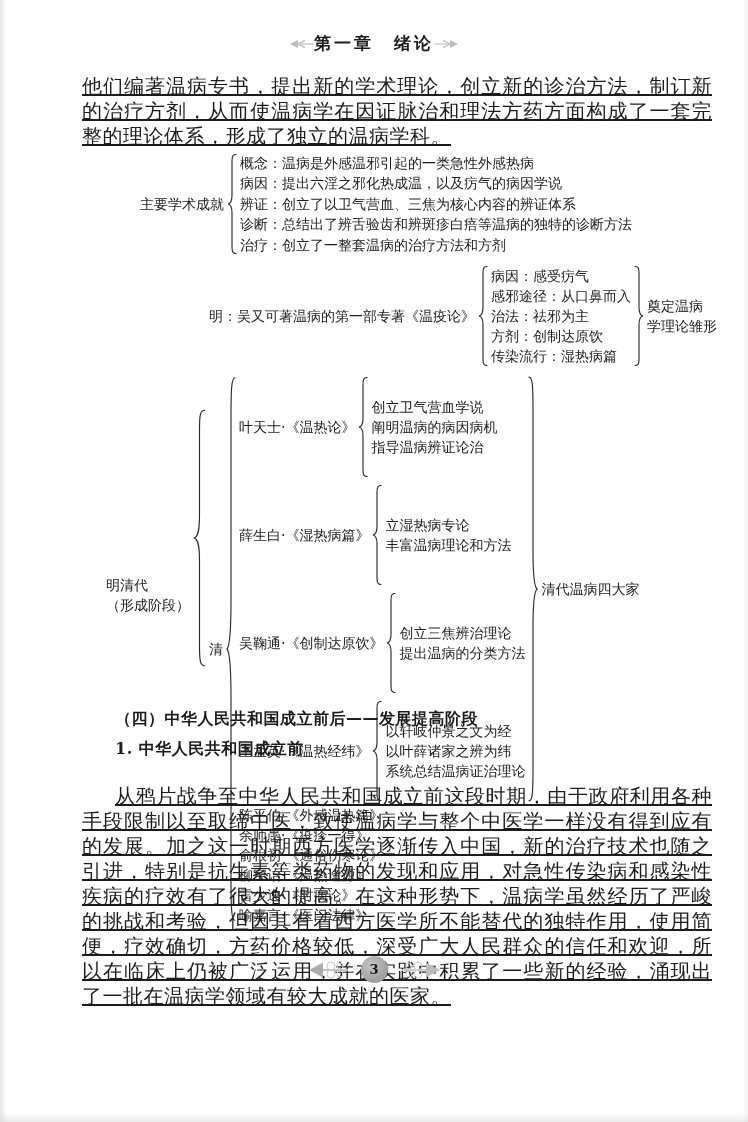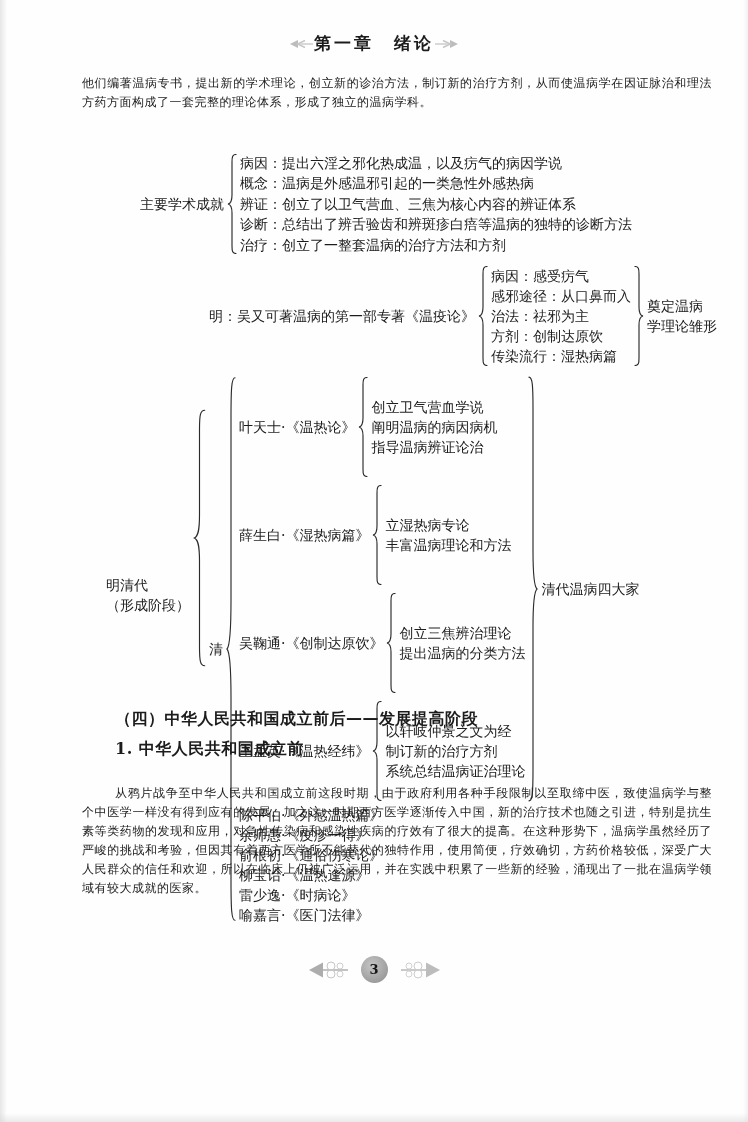--- a/index.html
+++ b/index.html
@@ -16,21 +16,21 @@
   .edge-bottom { position:absolute; left:0; bottom:0; width:100%; height:9px;
     background:linear-gradient(to top, rgba(215,215,215,.5), rgba(255,255,255,0)); }
   .edge-right { position:absolute; right:0; top:0; width:5px; height:100%;
     background:linear-gradient(to left, rgba(222,222,222,.4), rgba(255,255,255,0)); }
 
   .header { position:absolute; top:32px; left:0; right:0;
     display:flex; justify-content:center; align-items:center; }
   .htitle { font-weight:bold; font-size:17px; letter-spacing:3px; white-space:pre; }
   .orn { display:block; opacity:.75; }
 
-  .para { font-size:12px; line-height:19px; text-align:justify; letter-spacing:.5px; }
+  .para { font-size:20px; line-height:25px; text-align:justify; letter-spacing:.5px;text-decoration:underline; }
   .para1 { position:absolute; top:74px; left:82px; width:630px; }
 
   
   .diag { position:absolute; display:flex; align-items:center;
     font-size:14px; white-space:nowrap; }
   .bgroup { display:flex; align-items:center; }
   .bcol { display:flex; flex-direction:column; justify-content:center; }
   .ditem { line-height:20.5px; }
   .d2 .ditem { line-height:20px; }
   .dlabel { line-height:20px; }
@@ -81,22 +81,22 @@
   <p class="para para1">他们编著温病专书，提出新的学术理论，创立新的诊治方法，制订新的治疗方剂，从而使温病学在因证脉治和理法方药方面构成了一套完整的理论体系，形成了独立的温病学科。</p>
 
   <div class="diag diag1">
     <div class="dlabel">主要学术成就</div>
     <div class="brace">
       <svg viewBox="0 0 10 100" preserveAspectRatio="none">
           <path d="M9 .5 C5.5 .5 5 2.5 5 8 L5 41 C5 47 4 49.4 1 50 C4 50.6 5 53 5 59 L5 92 C5 97.5 5.5 99.5 9 99.5" fill="none" stroke="#2b2b2b" stroke-width="1.15" vector-effect="non-scaling-stroke" stroke-linecap="round"></path>
         </svg>
     </div>
     <div class="bcol">
+      <div class="ditem">概念：温病是外感温邪引起的一类急性外感热病</div>
       <div class="ditem">病因：提出六淫之邪化热成温，以及疠气的病因学说</div>
-      <div class="ditem">概念：温病是外感温邪引起的一类急性外感热病</div>
       <div class="ditem">辨证：创立了以卫气营血、三焦为核心内容的辨证体系</div>
       <div class="ditem">诊断：总结出了辨舌验齿和辨斑疹白㾦等温病的独特的诊断方法</div>
       <div class="ditem">治疗：创立了一整套温病的治疗方法和方剂</div>
     </div>
   </div>
 
   <div class="diag diag2 d2">
     <div class="dlabel center">
       <div>明清代</div>
       <div>（形成阶段）</div>
@@ -188,21 +188,21 @@
 
               <div class="bgroup master">
                 <div class="dlabel">王孟英·《温热经纬》</div>
                 <div class="brace">
                   <svg viewBox="0 0 10 100" preserveAspectRatio="none">
                       <path d="M9 .5 C5.5 .5 5 2.5 5 8 L5 41 C5 47 4 49.4 1 50 C4 50.6 5 53 5 59 L5 92 C5 97.5 5.5 99.5 9 99.5" fill="none" stroke="#2b2b2b" stroke-width="1.15" vector-effect="non-scaling-stroke" stroke-linecap="round"></path>
                     </svg>
                 </div>
                 <div class="bcol">
                   <div class="ditem">以轩岐仲景之文为经</div>
-                  <div class="ditem">制订新的治疗方剂</div>
+                  <div class="ditem">以叶薛诸家之辨为纬</div>
                   <div class="ditem">系统总结温病证治理论</div>
                 </div>
               </div>
 
             </div>
             <div class="brace">
               <svg viewBox="0 0 10 100" preserveAspectRatio="none">
                   <path d="M1 .5 C4.5 .5 5 2.5 5 8 L5 41 C5 47 6 49.4 9 50 C6 50.6 5 53 5 59 L5 92 C5 97.5 4.5 99.5 1 99.5" fill="none" stroke="#2b2b2b" stroke-width="1.15" vector-effect="non-scaling-stroke" stroke-linecap="round"></path>
                 </svg>
             </div>

